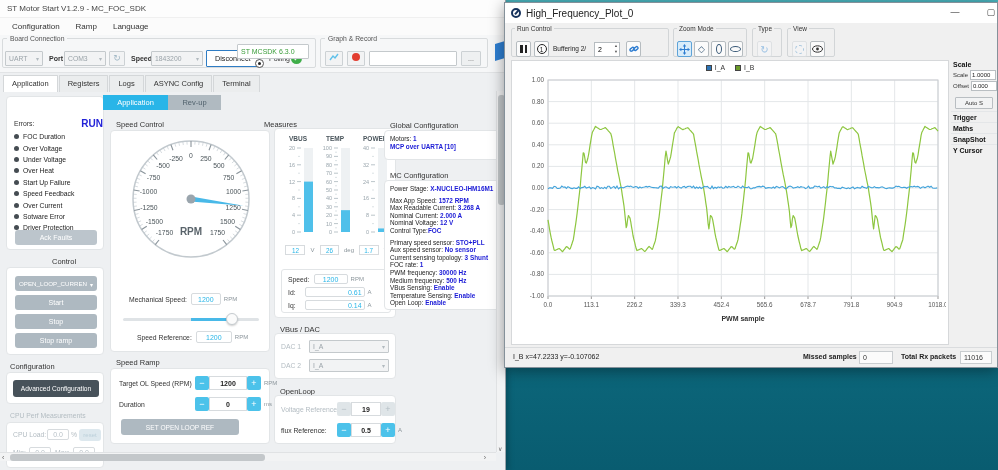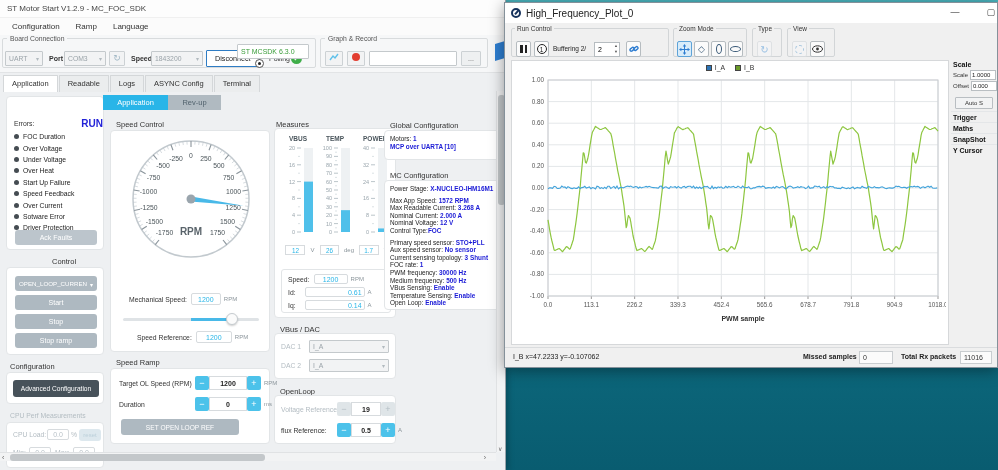--- a/index.html
+++ b/index.html
@@ -179,21 +179,21 @@
         </button>
         <button class="iconbtn abs" style="left:26px;top:9px;width:18px;"><span class="rec-dot"></span></button>
         <div class="txtinput abs" style="left:48px;top:9px;width:88px;"></div>
         <button class="btn-small abs" style="left:140px;top:9px;width:20px;height:15px;">...</button>
       </fieldset>
       <div class="stlogo abs" style="left:495px;top:6px;"></div>
     </div>
 
     <div class="mw-tabbar abs" id="tabbar">
         <div class="tab active">Application</div>
-        <div class="tab">Readable</div>
+        <div class="tab">Registers</div>
         <div class="tab">Logs</div>
         <div class="tab">ASYNC Config</div>
         <div class="tab">Terminal</div>
       </div>
 
     <div class="abs" style="left:0;top:92px;width:496px;height:360px;background:#eef0f2;">
 
       <div class="card" style="left:6px;top:4px;width:98px;height:154px;">
         <div class="run-lbl" style="top:21px;text-align:right;">RUN</div>
         <div class="lbl7 abs" style="left:7px;top:23px;">Errors:</div>
@@ -389,21 +389,21 @@
         <span class="lbl7 abs" style="left:8px;top:32px;">Duration</span>
         <div class="spin" style="left:84px;top:28px;">
           <button class="sbtn">−</button>
           <span class="sval">0</span>
           <button class="sbtn">+</button>
           <span class="unit">ms</span>
         </div>
         <button class="gbtn" style="left:10px;top:50px;width:118px;height:16px;font-size:6.6px;">SET OPEN LOOP REF</button>
       </div>
 
-      <div class="sec-lbl" style="left:276px;top:28px;">Measures</div>
+      <div class="sec-lbl" style="left:264px;top:28px;">Measures</div>
       <div class="card" style="left:274px;top:36px;width:122px;height:190px;">
         <div id="mg-holder">
             <div class="mg-col" style="left: 8px; top: 6px;"><div class="mg-lbl">VBUS</div><svg viewBox="0 0 34 98" width="34" height="98">
                 <line x1="14" x2="18" y1="90" y2="90" stroke="#aab6bd" stroke-width="0.8"></line>
                 <text x="12" y="92" text-anchor="end" font-size="5.5" fill="#9aa6ad">0</text>
                 <line x1="15" x2="17" y1="81.6" y2="81.6" stroke="#cdd6da" stroke-width="0.7"></line>
                 <line x1="14" x2="18" y1="73.2" y2="73.2" stroke="#aab6bd" stroke-width="0.8"></line>
                 <text x="12" y="75.2" text-anchor="end" font-size="5.5" fill="#9aa6ad">4</text>
                 <line x1="15" x2="17" y1="64.8" y2="64.8" stroke="#cdd6da" stroke-width="0.7"></line>
                 <line x1="14" x2="18" y1="56.4" y2="56.4" stroke="#aab6bd" stroke-width="0.8"></line>

